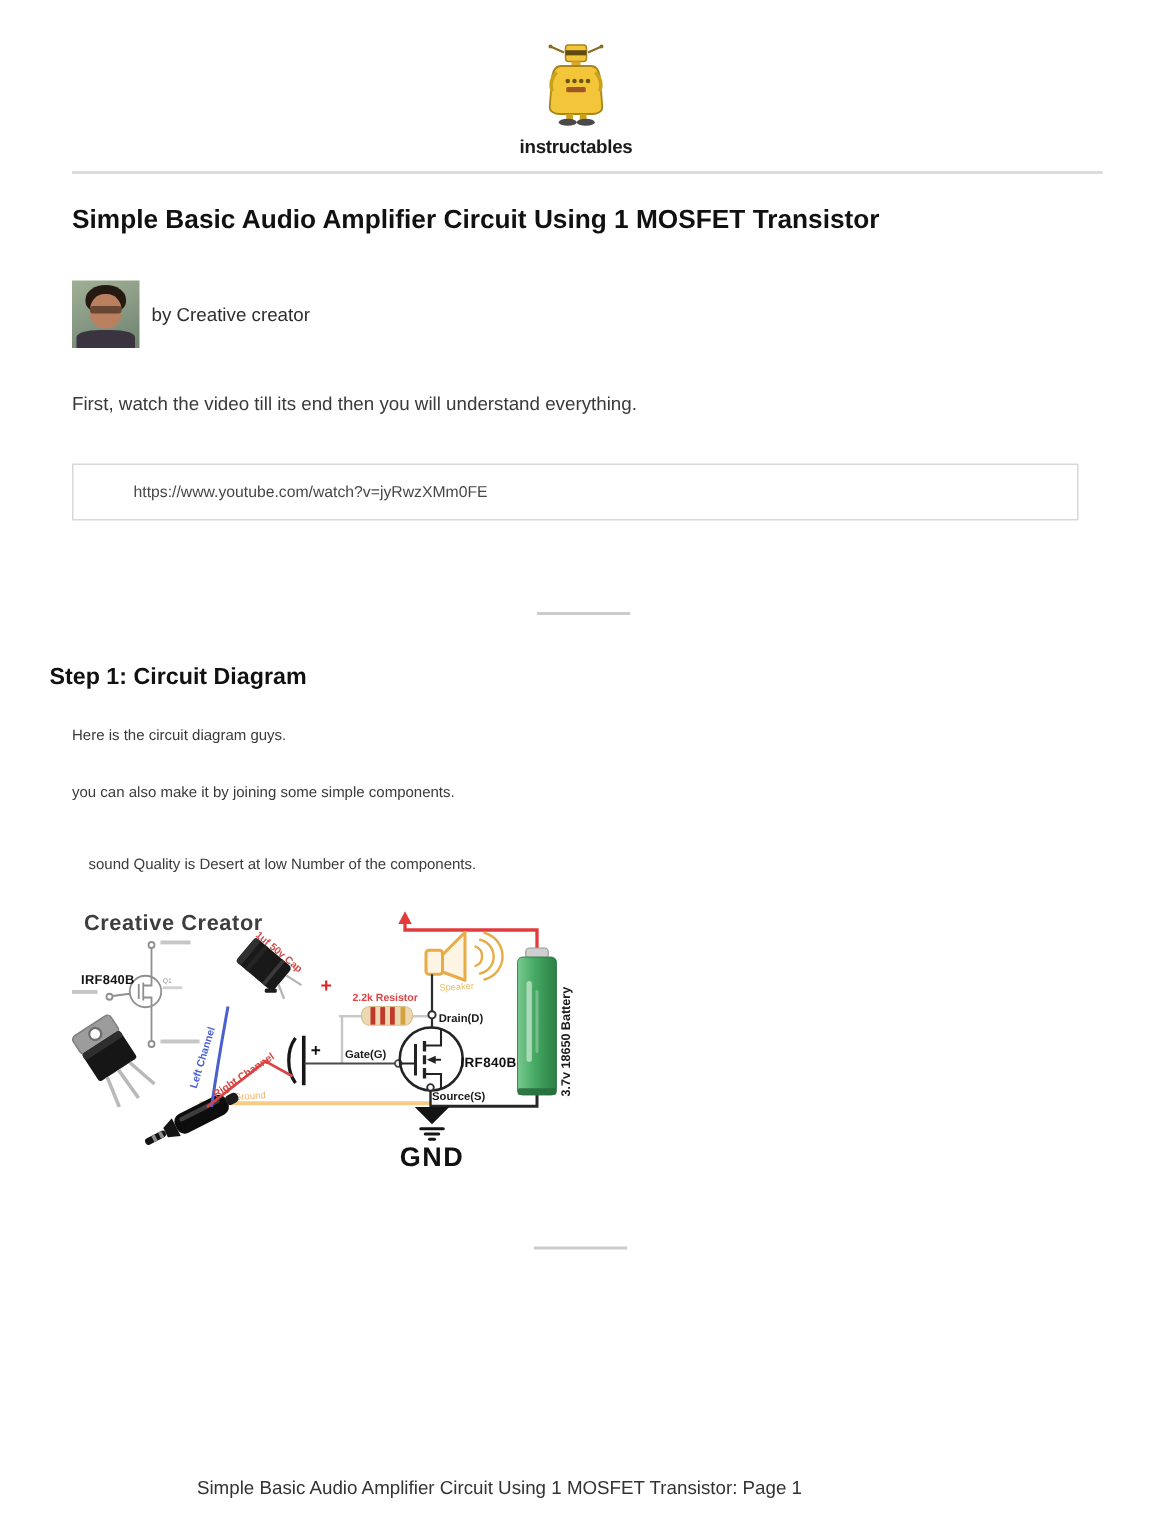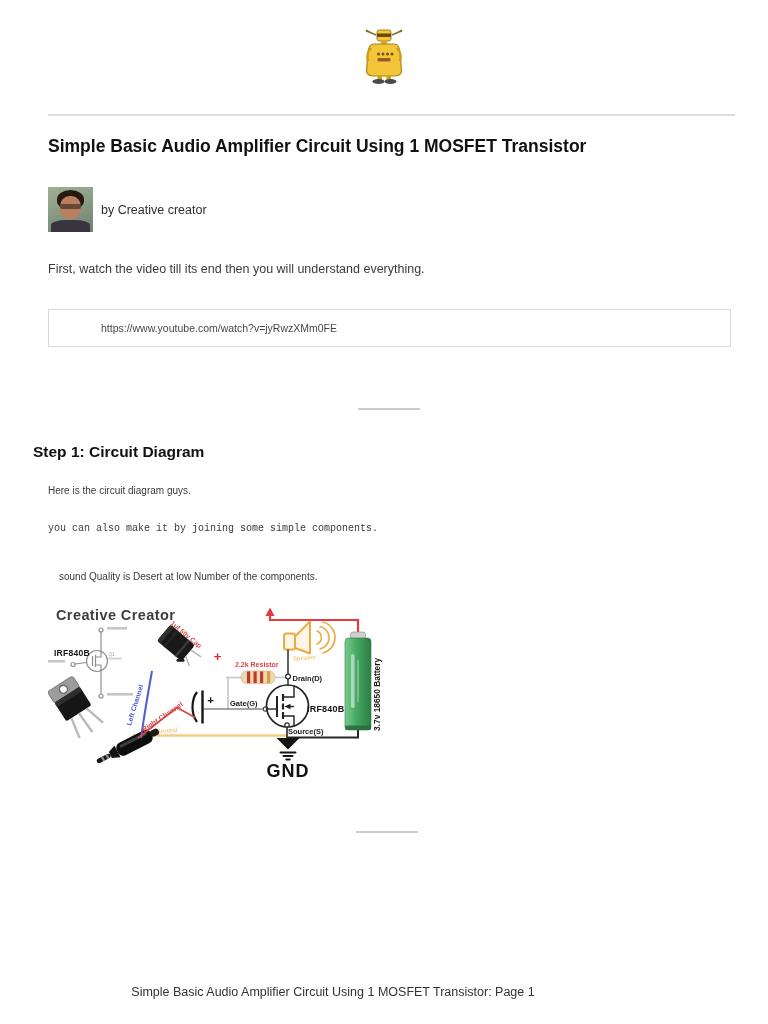--- a/index.html
+++ b/index.html
@@ -12,21 +12,21 @@
   .divider-short{width:62px;height:2px;background:#cccccc;}
   
   .page-title{left:48px;top:136px;width:660px;font-size:17.5px;font-weight:bold;color:#111;}
   .avatar{left:48px;top:187px;width:45px;height:45px;background:linear-gradient(160deg,#9fb093 0%,#8a9c86 45%,#6f826e 100%);overflow:hidden;}
   .av-hair{position:absolute;left:9px;top:3px;width:27px;height:19px;border-radius:50% 50% 42% 42%;background:#241a12;}
   .av-face{position:absolute;left:12px;top:9px;width:21px;height:23px;border-radius:46%;background:#b97f5e;}
   .av-glasses{position:absolute;left:12px;top:17px;width:21px;height:5px;background:rgba(35,25,18,0.55);border-radius:2px;}
   .av-shirt{position:absolute;left:3px;top:33px;width:39px;height:12px;border-radius:40% 40% 0 0;background:#3a3340;}
   .byline{left:101px;top:203px;font-size:12.5px;color:#2e2e2e;}
   .intro{left:48px;top:262px;font-size:12.5px;color:#3a3a3a;text-align:right;}
-  .link-box{left:48px;top:309px;width:669px;height:36px;border:1px solid #d8d8d8;background:#fff;cursor:pointer;padding-left:12px;}
+  .link-box{left:48px;top:309px;width:669px;height:36px;border:1px solid #d8d8d8;background:#fff;cursor:pointer;}
   .link-text{display:block;margin-left:40px;line-height:36px;font-size:10.5px;color:#474747;}
   .step-heading{left:33px;top:443px;font-size:15.5px;font-weight:bold;color:#111;}
   .step-p{left:48px;font-size:10px;color:#3a3a3a;}
   .footer{left:0;top:985px;width:666px;text-align:center;font-size:12.5px;color:#333;}
   .diagram{left:40px;top:597px;width:360px;height:200px;}
   svg text{font-family:"Liberation Sans","DejaVu Sans",sans-serif;}
 </style>
 </head>
 <body>
 
@@ -45,20 +45,21 @@
     <circle cx="14.5" cy="28" r="1.5" fill="#6b5510"></circle>
       <circle cx="19" cy="28" r="1.5" fill="#6b5510"></circle>
     <circle cx="23.5" cy="28" r="1.5" fill="#6b5510"></circle>
       <circle cx="28" cy="28" r="1.5" fill="#6b5510"></circle>
     <rect x="13.5" y="32" width="13" height="3.5" rx="1" fill="#8a3b23" opacity="0.8"></rect>
     <rect x="13.5" y="50" width="4.5" height="4" fill="#caa21a"></rect>
     <rect x="22.5" y="50" width="4.5" height="4" fill="#caa21a"></rect>
     <ellipse cx="14.5" cy="55.5" rx="6" ry="2.4" fill="#4a4a4a"></ellipse>
     <ellipse cx="26.5" cy="55.5" rx="6" ry="2.4" fill="#4a4a4a"></ellipse>
   </svg>
+  <span class="logo-label">instructables</span>
 </div>
 
 <div class="abs divider-full"></div>
 
 <h1 class="abs page-title" style="margin:0;">Simple Basic Audio Amplifier Circuit Using 1 MOSFET Transistor</h1>
 
 <div class="abs avatar">
   <div class="av-hair"></div>
   <div class="av-face"></div>
   <div class="av-glasses"></div>
@@ -69,21 +70,21 @@
 <p class="abs intro" style="margin:0;">First, watch the video till its end then you will understand everything.</p>
 
 <div class="abs link-box">
   <span class="link-text">https://www.youtube.com/watch?v=jyRwzXMm0FE</span>
 </div>
 
 <div class="abs divider-short" style="left:358px;top:408px;"></div>
 
 <h2 class="abs step-heading" style="margin:0;">Step 1: Circuit Diagram</h2>
 <p class="abs step-p" style="margin:0;top:485px;">Here is the circuit diagram guys.</p>
-<p class="abs step-p" style="margin:0;top:523px;font-family:Liberation Mono, monospace;">you can also make it by joining some simple components.</p>
+<p class="abs step-p" style="margin:0;top:523px;">you can also make it by joining some simple components.</p>
 <p class="abs step-p" style="margin:11px;top:560px;">sound Quality is Desert at low Number of the components.</p>
 
 <div class="abs diagram">
 <svg width="360" height="200" viewBox="0 0 360 200">
 
   <text x="16" y="23" font-size="14.5" font-weight="bold" fill="#3e3e3e" letter-spacing="0.4">Creative Creator</text>
 
   <g stroke="#8f8f8f" stroke-width="1.2" fill="none">
     <line x1="61" y1="35" x2="61" y2="97"></line>
     <circle cx="61" cy="33" r="2" fill="#fff"></circle>

